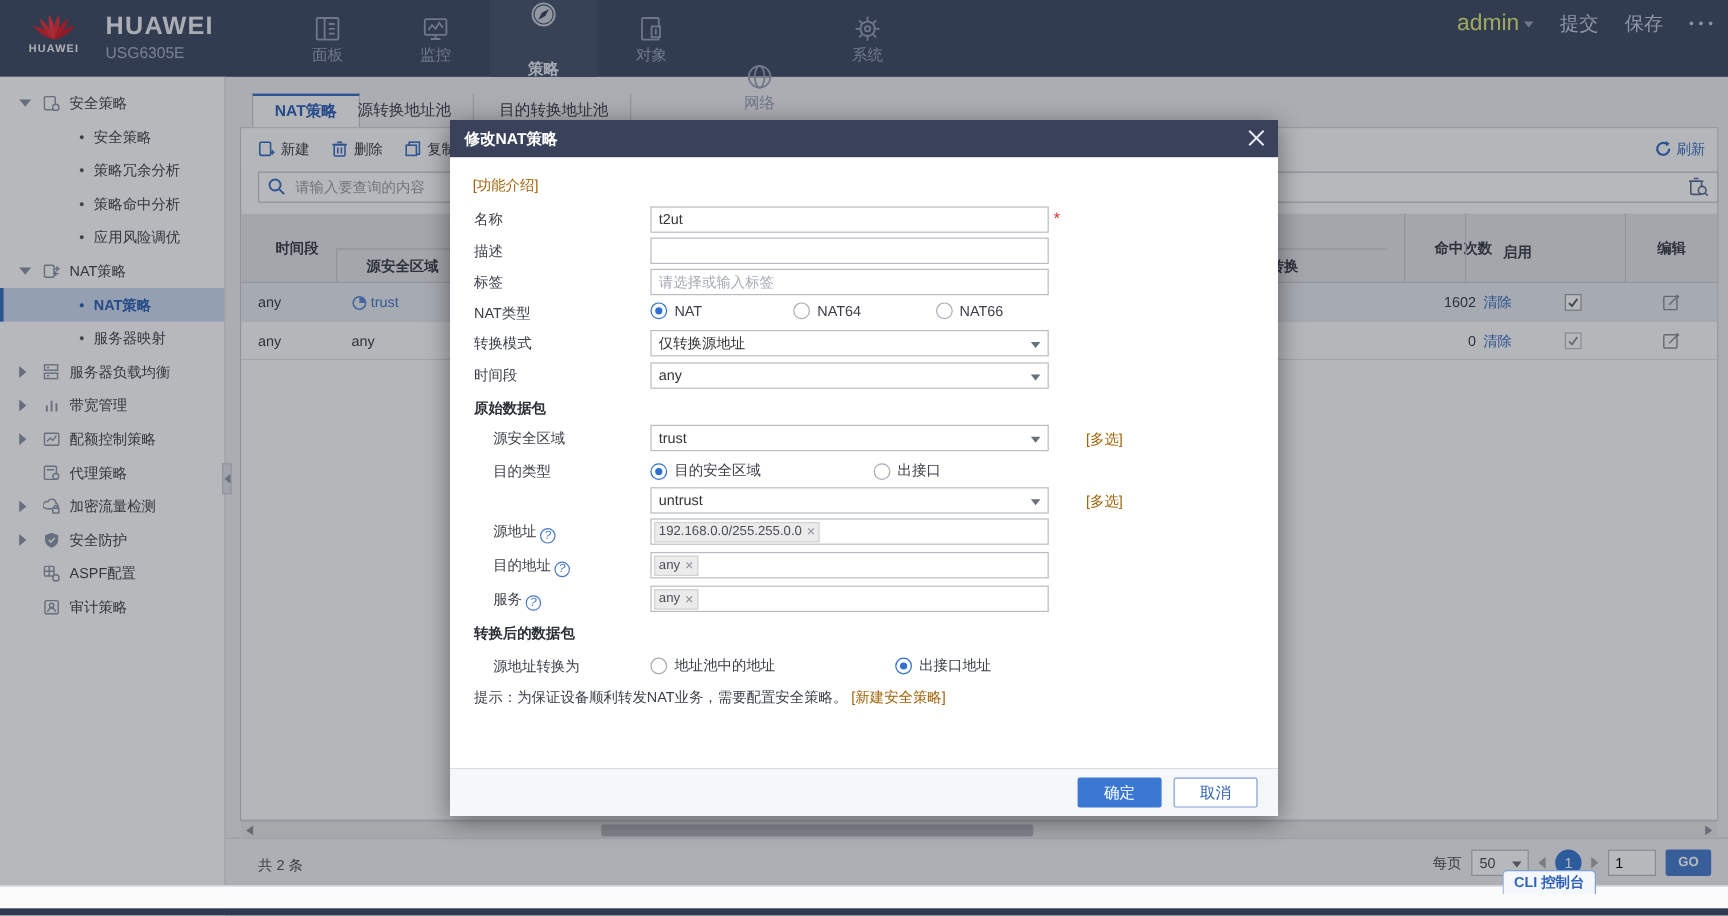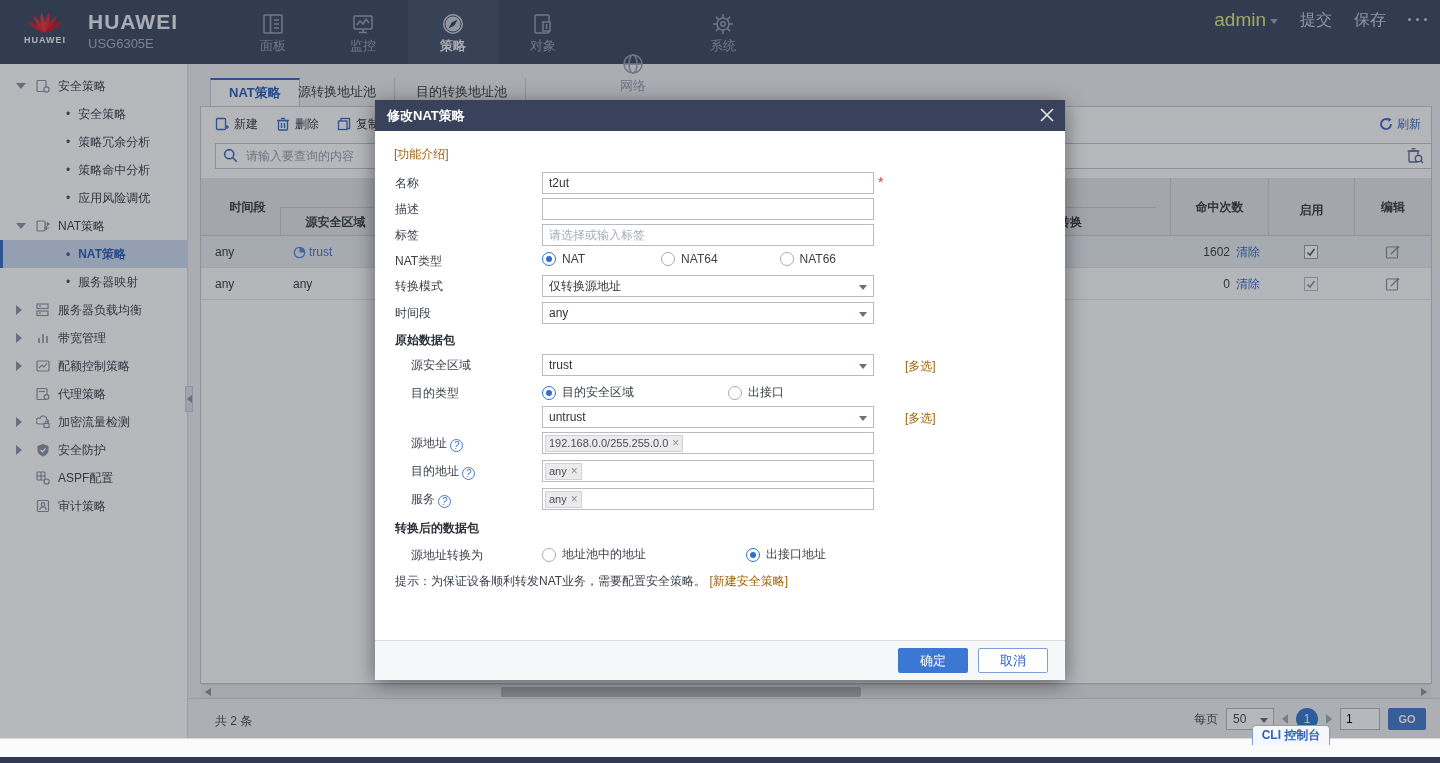--- a/index.html
+++ b/index.html
@@ -7,21 +7,21 @@
   .app{position:relative;width:1440px;height:763px;background:#eef0f3;overflow:hidden;}
   .abs{position:absolute;}
 
   
   .topnav{left:0;top:0;width:1440px;height:64px;background:#414e68;}
   .logo-block{left:10px;top:4px;width:70px;height:56px;display:flex;flex-direction:column;align-items:center;}
   .logo-word{color:#f2f4f8;font-size:9px;font-weight:bold;letter-spacing:1px;margin-top:1px;}
   .brand-name{left:88px;top:10px;color:#eceff5;font-size:21px;font-weight:bold;letter-spacing:1px;}
   .brand-model{left:88px;top:36px;color:#a8b1c4;font-size:13px;}
   .nav-item{top:0;width:90px;height:64px;display:flex;flex-direction:column;align-items:center;justify-content:center;gap:3px;color:#9aa3b8;font-size:13px;cursor:pointer;}
-  .nav-item.active{background:#49566f;color:#e9edf4;font-weight:bold;}
+  .nav-item.active{background:#49566f;color:#e9edf4;font-weight:bold;justify-content:space-between;}
   .nav-label{line-height:13px;}
   .topnav-right{top:0;height:40px;right:10px;display:flex;align-items:center;gap:22px;}
   .admin-label{color:#dde87a;font-size:19px;}
   .caret-down{display:inline-block;width:0;height:0;border-left:4px solid transparent;border-right:4px solid transparent;border-top:5px solid #9aa3b8;vertical-align:middle;margin-left:4px;}
   .nav-link{color:#c6cedd;font-size:16px;cursor:pointer;}
   .more-dots{width:22px;height:6px;position:relative;cursor:pointer;}
   .more-dots span{position:absolute;top:1px;width:3px;height:3px;border-radius:50%;background:#c6cedd;}
 
   
   .sidebar{left:0;top:64px;width:188px;height:699px;background:#ffffff;border-right:1px solid #d4d7dc;}
@@ -425,21 +425,21 @@
           <line x1="13.8" y1="13.8" x2="16" y2="16"></line>
         </g>
       </svg>
   </div>
 
   <div class="abs thead">
     <div class="th" style="left:14px;top:0;width:65px;height:58px;">时间段</div>
     <div class="th th-border" style="left:79px;top:29px;width:110px;height:29px;border-top:1px solid #c9ccd2;">源安全区域</div>
     <div class="th" style="left:845px;top:29px;width:110px;height:29px;border-top:1px solid #c9ccd2;justify-content:flex-start;">址转换</div>
     <div class="th th-border" style="left:969px;top:0;width:98px;height:58px;">命中次数</div>
-    <div class="th th-border" style="left:1067px;top:0;width:86px;height:65px;">启用</div>
+    <div class="th th-border" style="left:1020px;top:0;width:86px;height:65px;">启用</div>
     <div class="th th-border" style="left:1153px;top:0;width:77px;height:58px;">编辑</div>
   </div>
 
   <div class="abs trow selected">
     <div class="tcell" style="left:14px;width:65px;">any</div>
     <div class="tcell" style="left:92px;width:110px;">
       <span class="zone-link">
         <svg width="13" height="13" viewBox="0 0 13 13">
             <circle cx="6.5" cy="6.5" r="5.2" fill="none" stroke="#5b8ad6" stroke-width="1.3"></circle>
             <path d="M6.5 6.5 L6.5 1.3 A5.2 5.2 0 0 1 11.7 6.5 Z" fill="#5b8ad6"></path>

